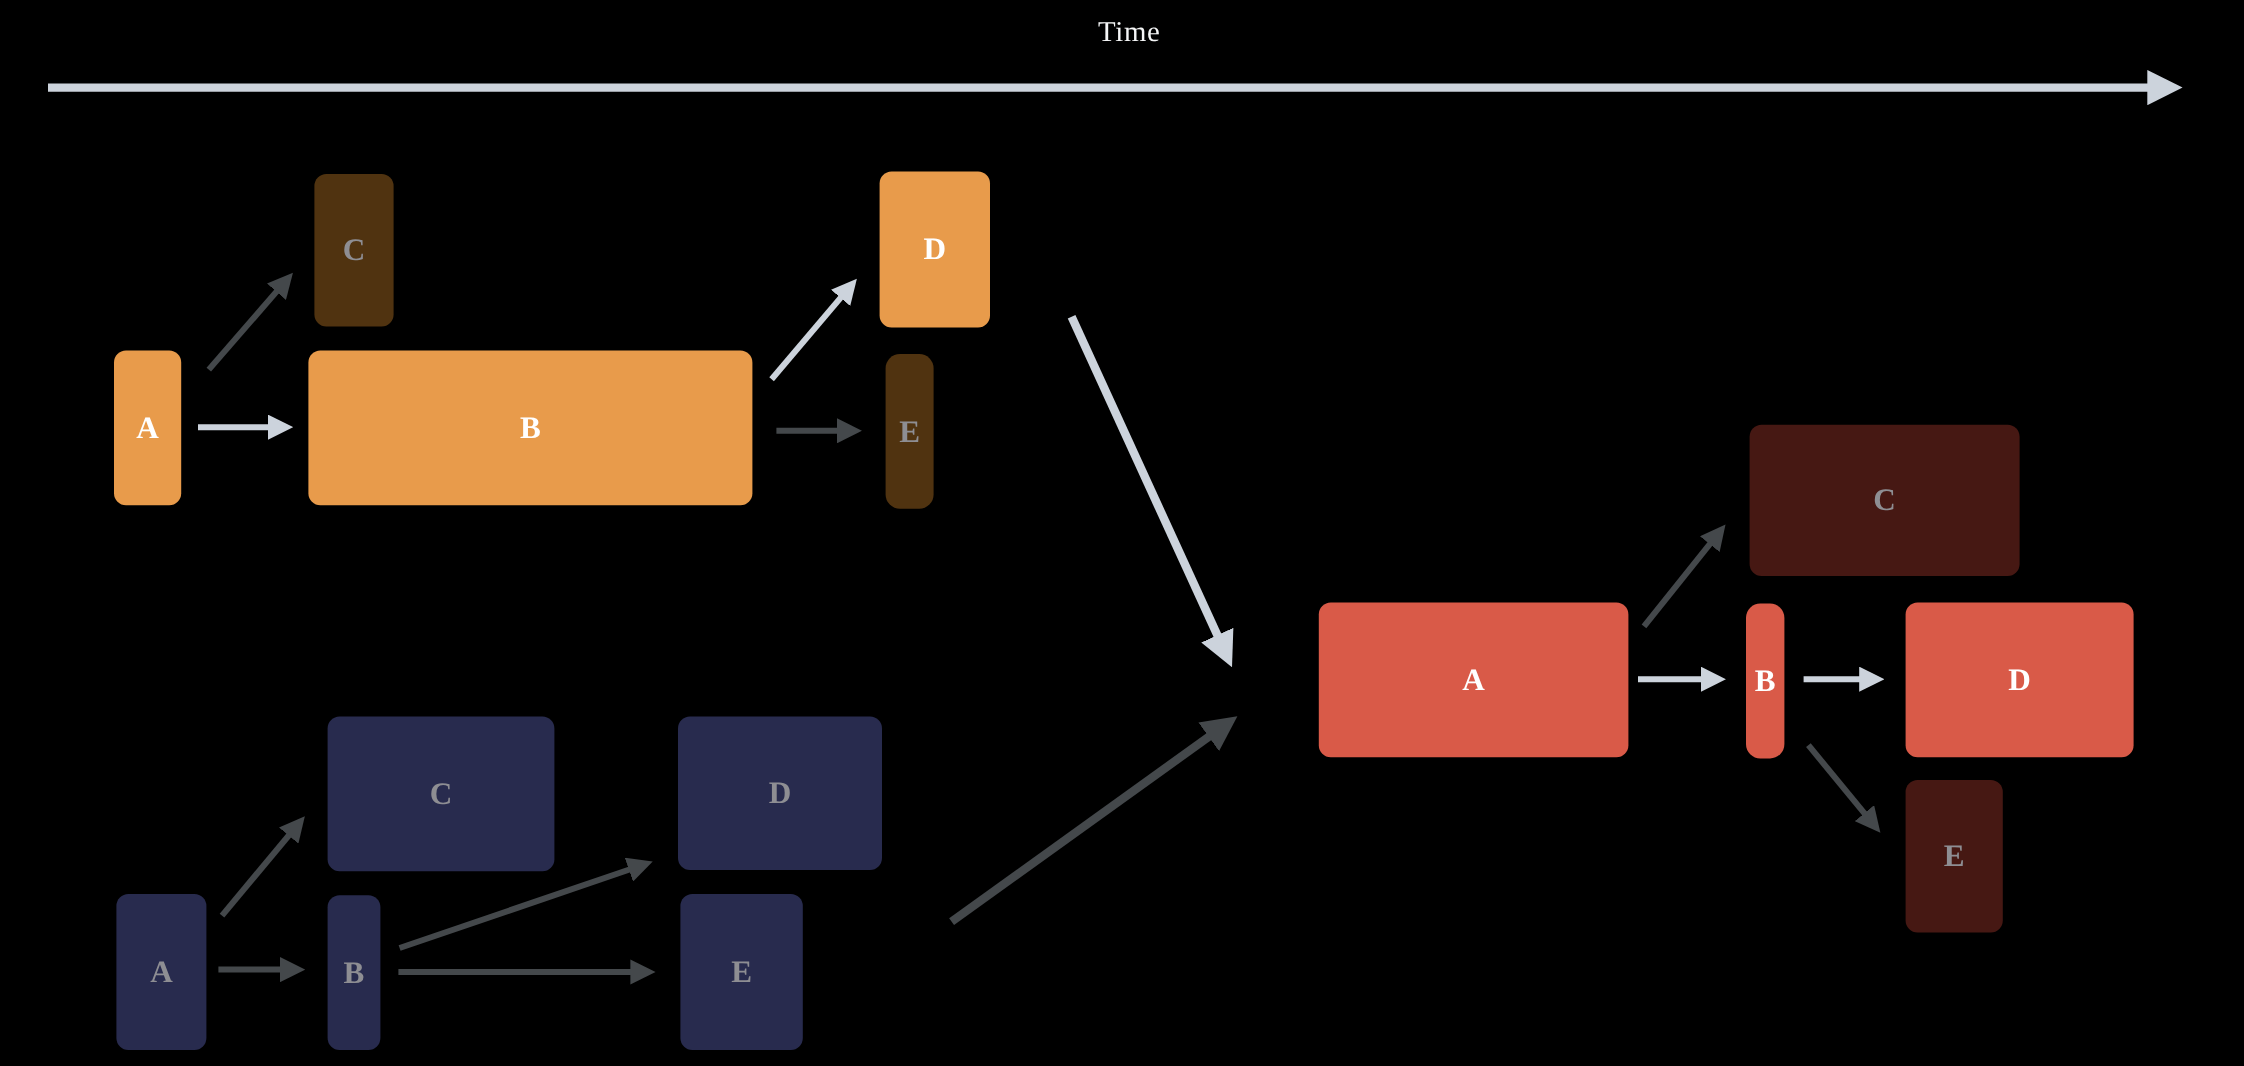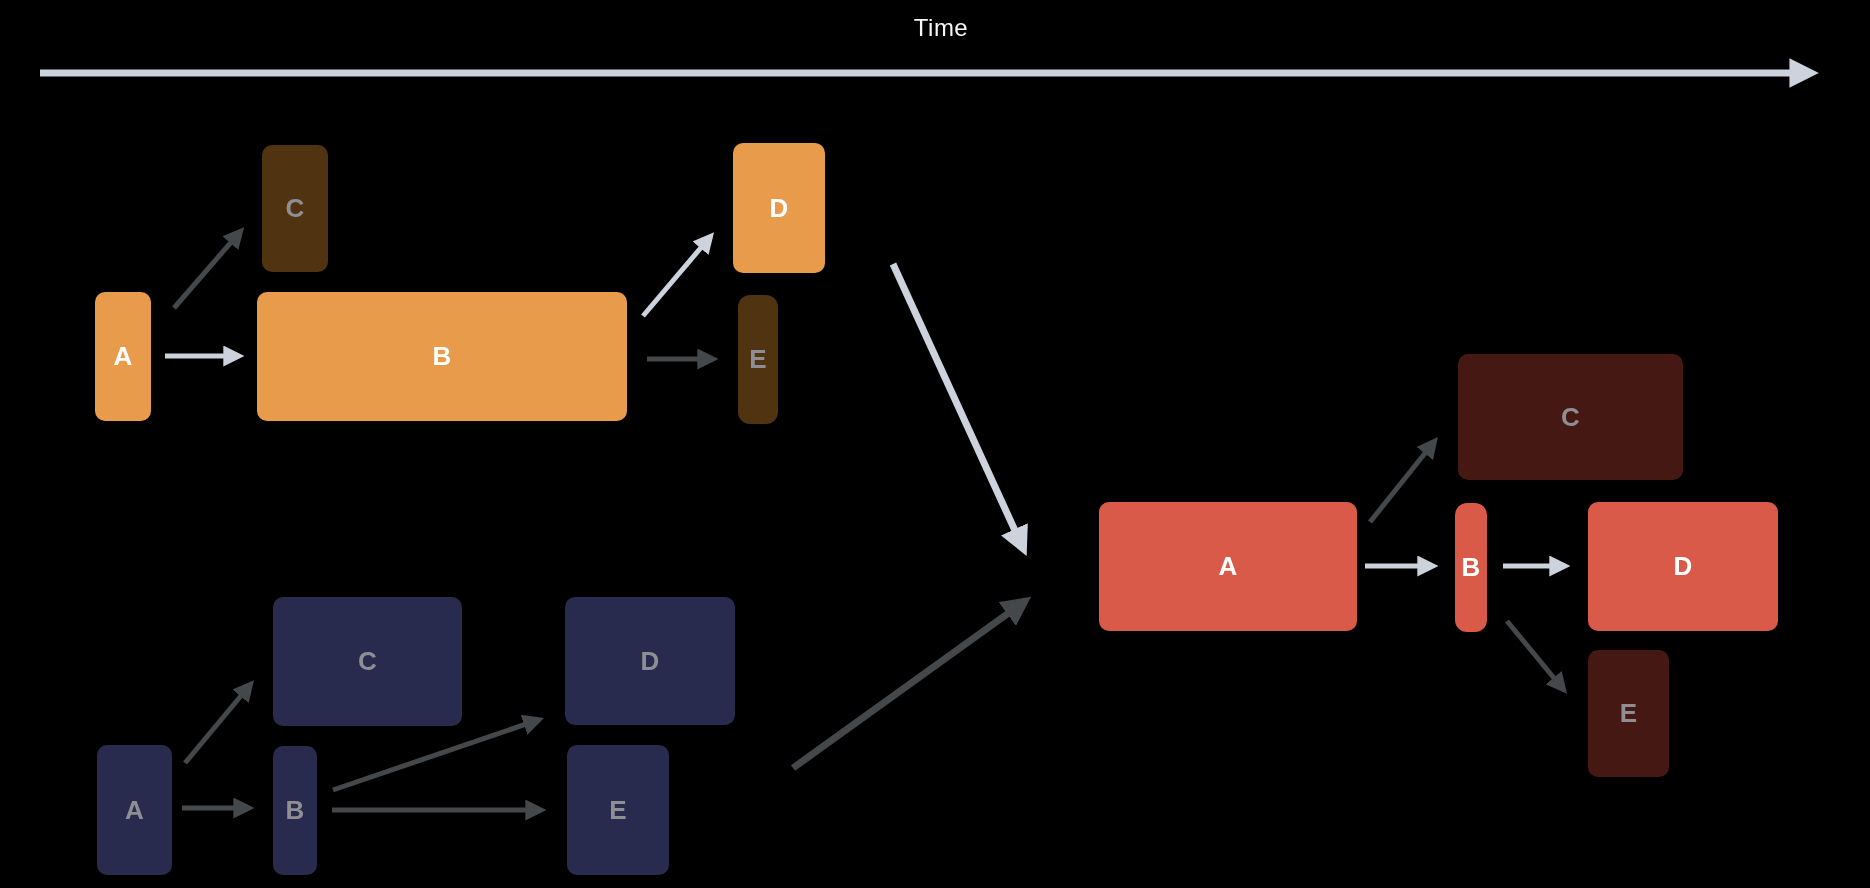--- a/index.html
+++ b/index.html
@@ -6,21 +6,21 @@
     margin: 0;
     padding: 0;
     background: #000;
   }
   #canvas {
     position: relative;
     width: 1870px;
     height: 888px;
     background: var(--background, #000);
     overflow: hidden;
-    font-family: Liberation Sans, sans-serif;
+    font-family: Liberation Serif, serif;
   }
   .timeline-label {
     position: absolute;
     top: 14px;
     left: 941px;
     transform: translateX(-50%);
     color: #f5f6f7;
     font-size: 24px;
     letter-spacing: 0.5px;
   }

